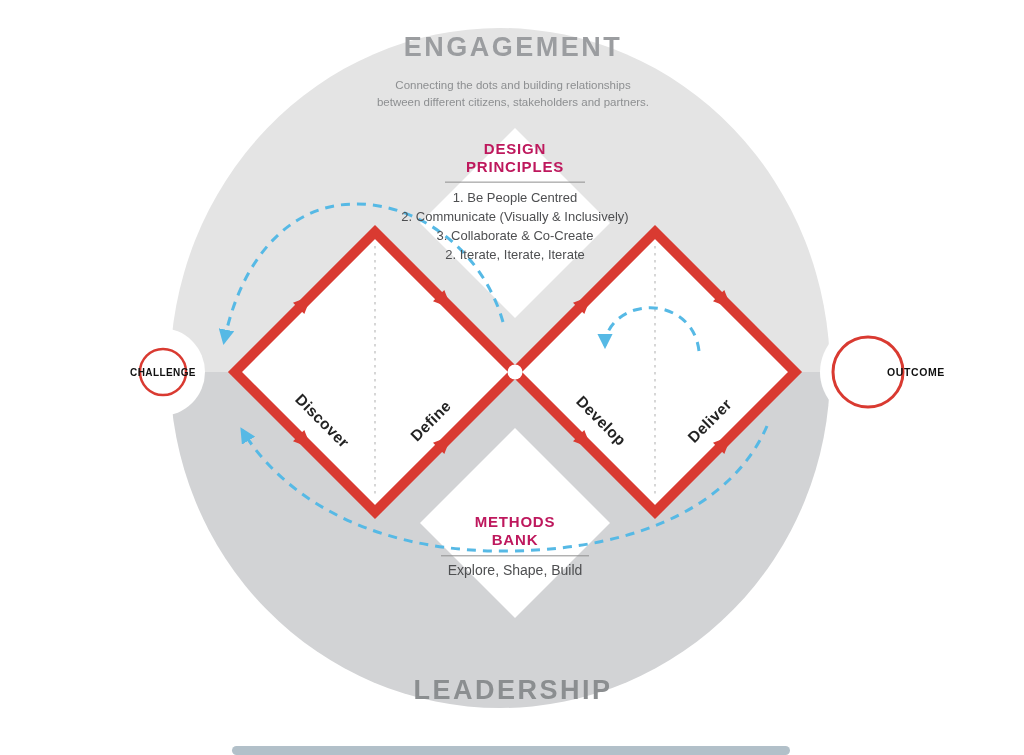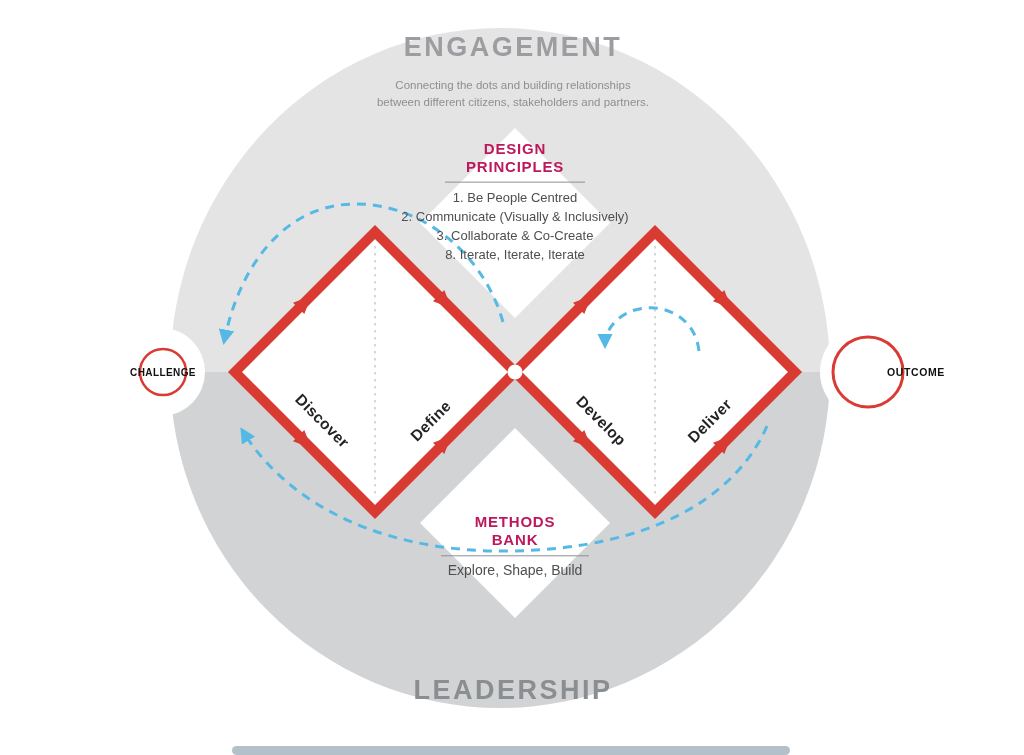--- a/index.html
+++ b/index.html
@@ -106,21 +106,21 @@
   <div class="abs node-card dp-card">
     <div class="node-title">
       <div>DESIGN</div>
       <div>PRINCIPLES</div>
     </div>
     <hr class="node-divider">
     <div class="node-items">
       <div>1. Be People Centred</div>
       <div>2. Communicate (Visually &amp; Inclusively)</div>
       <div>3. Collaborate &amp; Co-Create</div>
-      <div>8. Iterate, Iterate, Iterate</div>
+      <div>2. Iterate, Iterate, Iterate</div>
     </div>
   </div>
 
   <div class="abs node-card mb-card">
     <div class="node-title">
       <div>METHODS</div>
       <div>BANK</div>
     </div>
     <hr class="node-divider">
     <div class="node-sub">Explore, Shape, Build</div>

